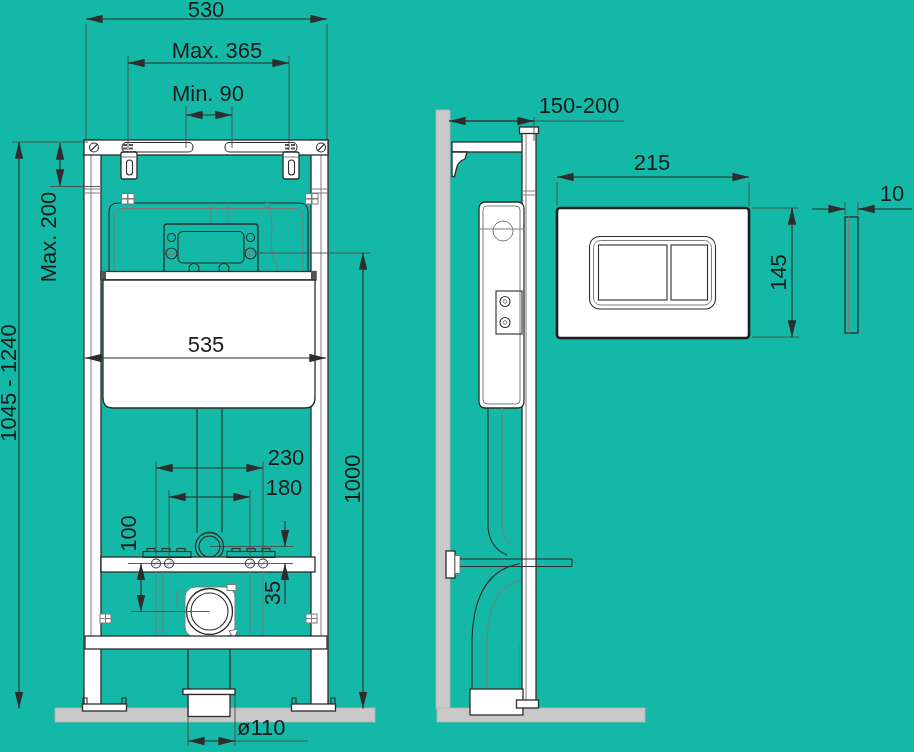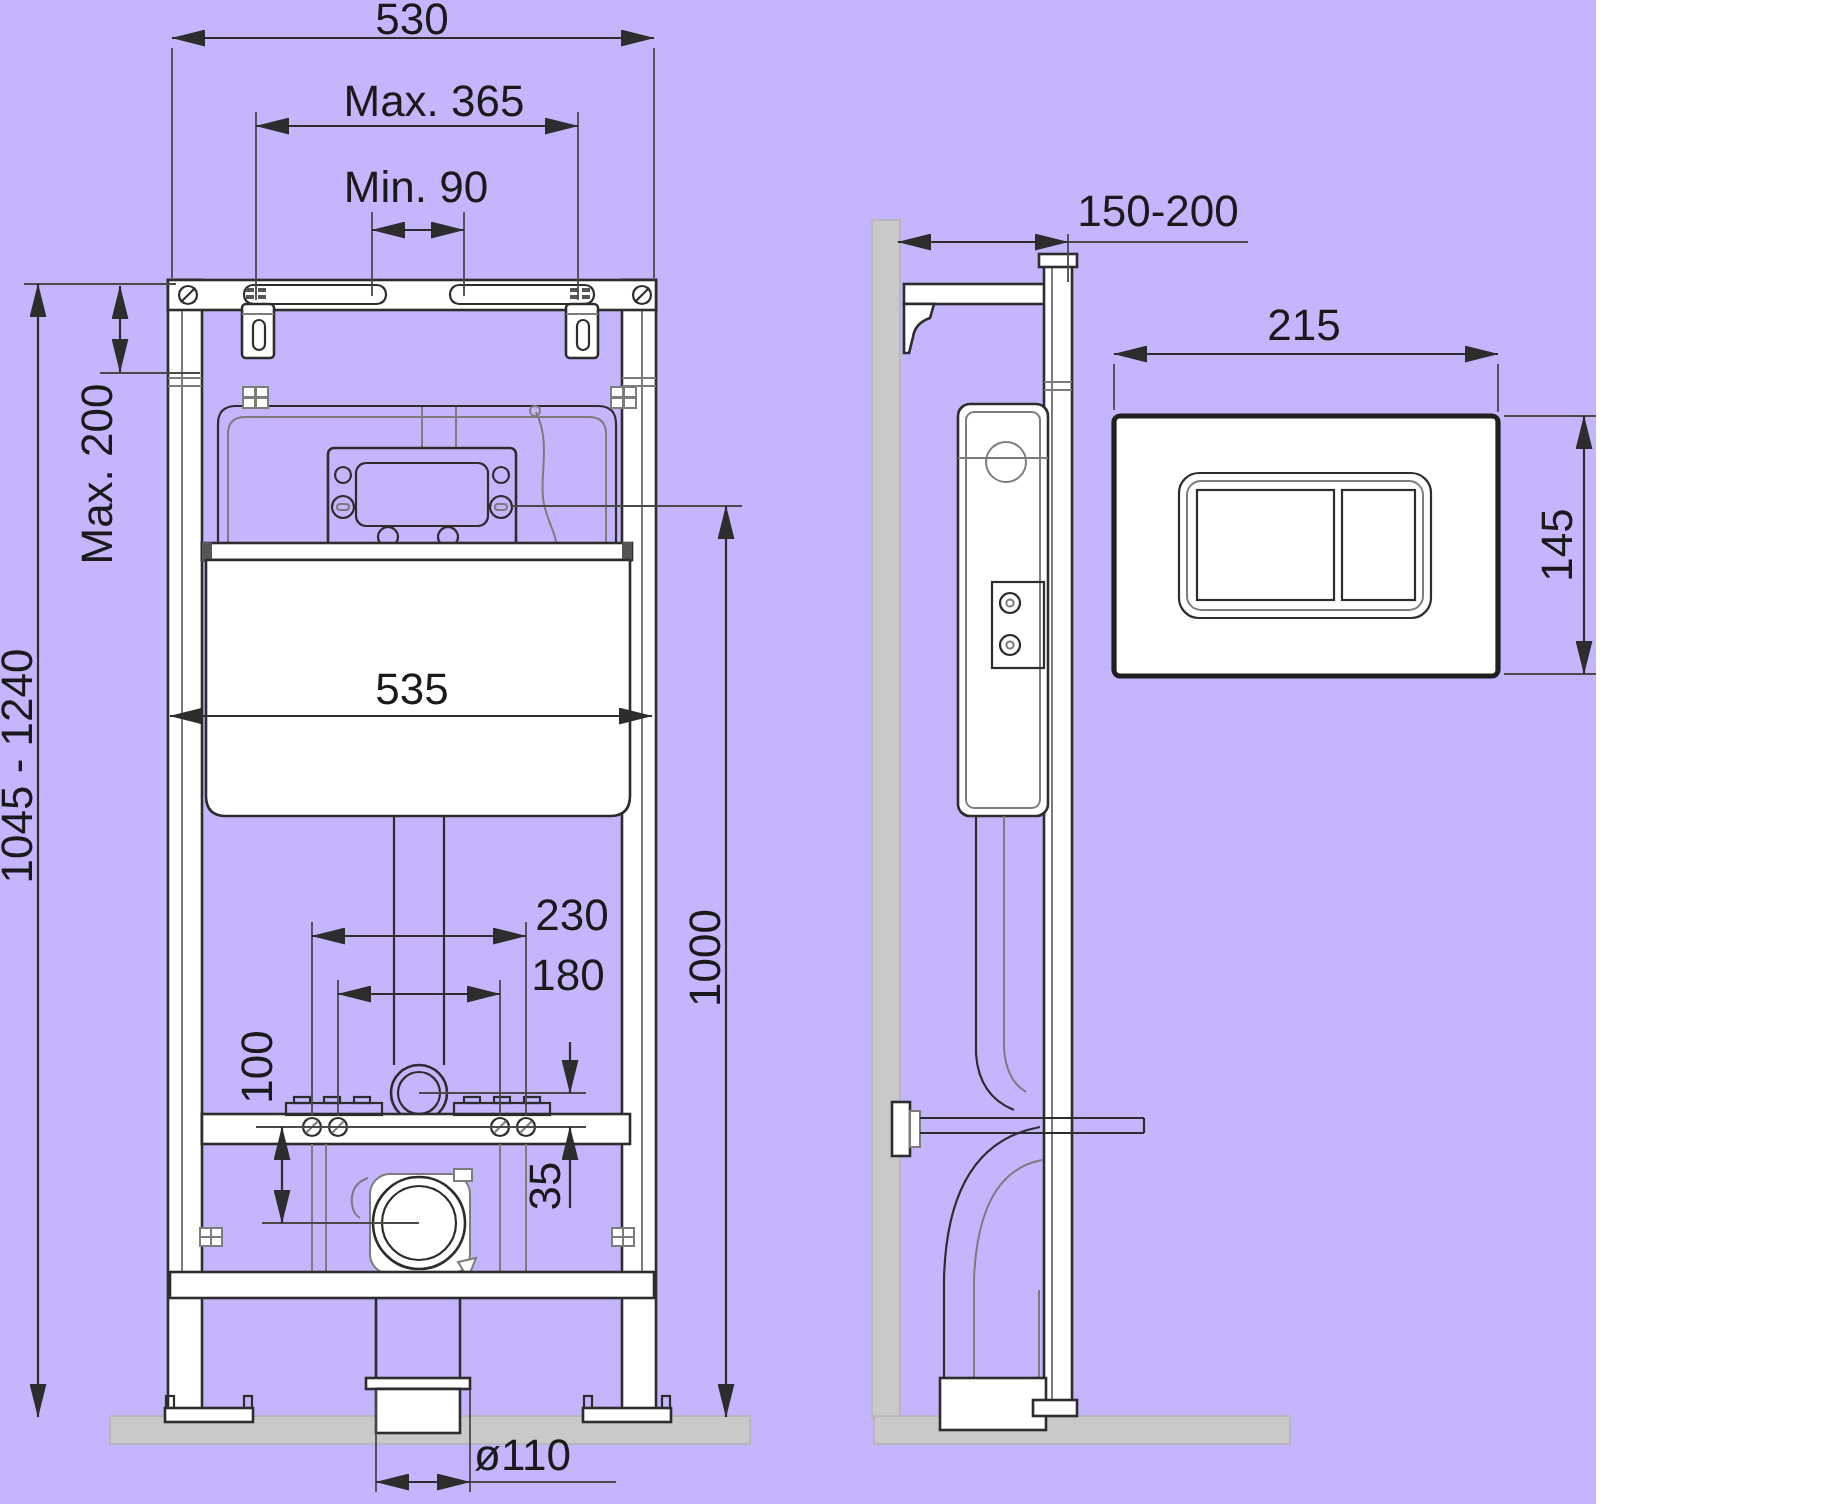--- a/index.html
+++ b/index.html
@@ -1,16 +1,16 @@
 <!DOCTYPE html>
 <html><head>
 <meta charset="utf-8">
 <style>
   html,body{margin:0;padding:0;background:#ffffff;}
-  .page{width:798px;height:752px;position:relative;background:#c4b5fd;overflow:hidden;}
+  .page{width:914px;height:752px;position:relative;background:#14b8a6;overflow:hidden;}
   svg{display:block;}
   .ln  {stroke:#2d2d2d;fill:none;stroke-width:1.3;}
   .lnf {stroke:#2d2d2d;fill:#ffffff;stroke-width:1.3;}
   .lnt {stroke:#2d2d2d;fill:none;stroke-width:1.1;}
   .lt  {stroke:#7c7c7c;fill:none;stroke-width:1;}
   .ltf {stroke:#7c7c7c;fill:#ffffff;stroke-width:1;}
   .dk  {fill:#555555;stroke:none;}
   .dim {stroke:#2d2d2d;stroke-width:1.1;fill:none;}
   .ext {stroke:#4a4a4a;stroke-width:0.9;fill:none;}
   .dim-text{font-family:"Liberation Sans","DejaVu Sans",sans-serif;font-size:22px;fill:#1a1a1a;}

